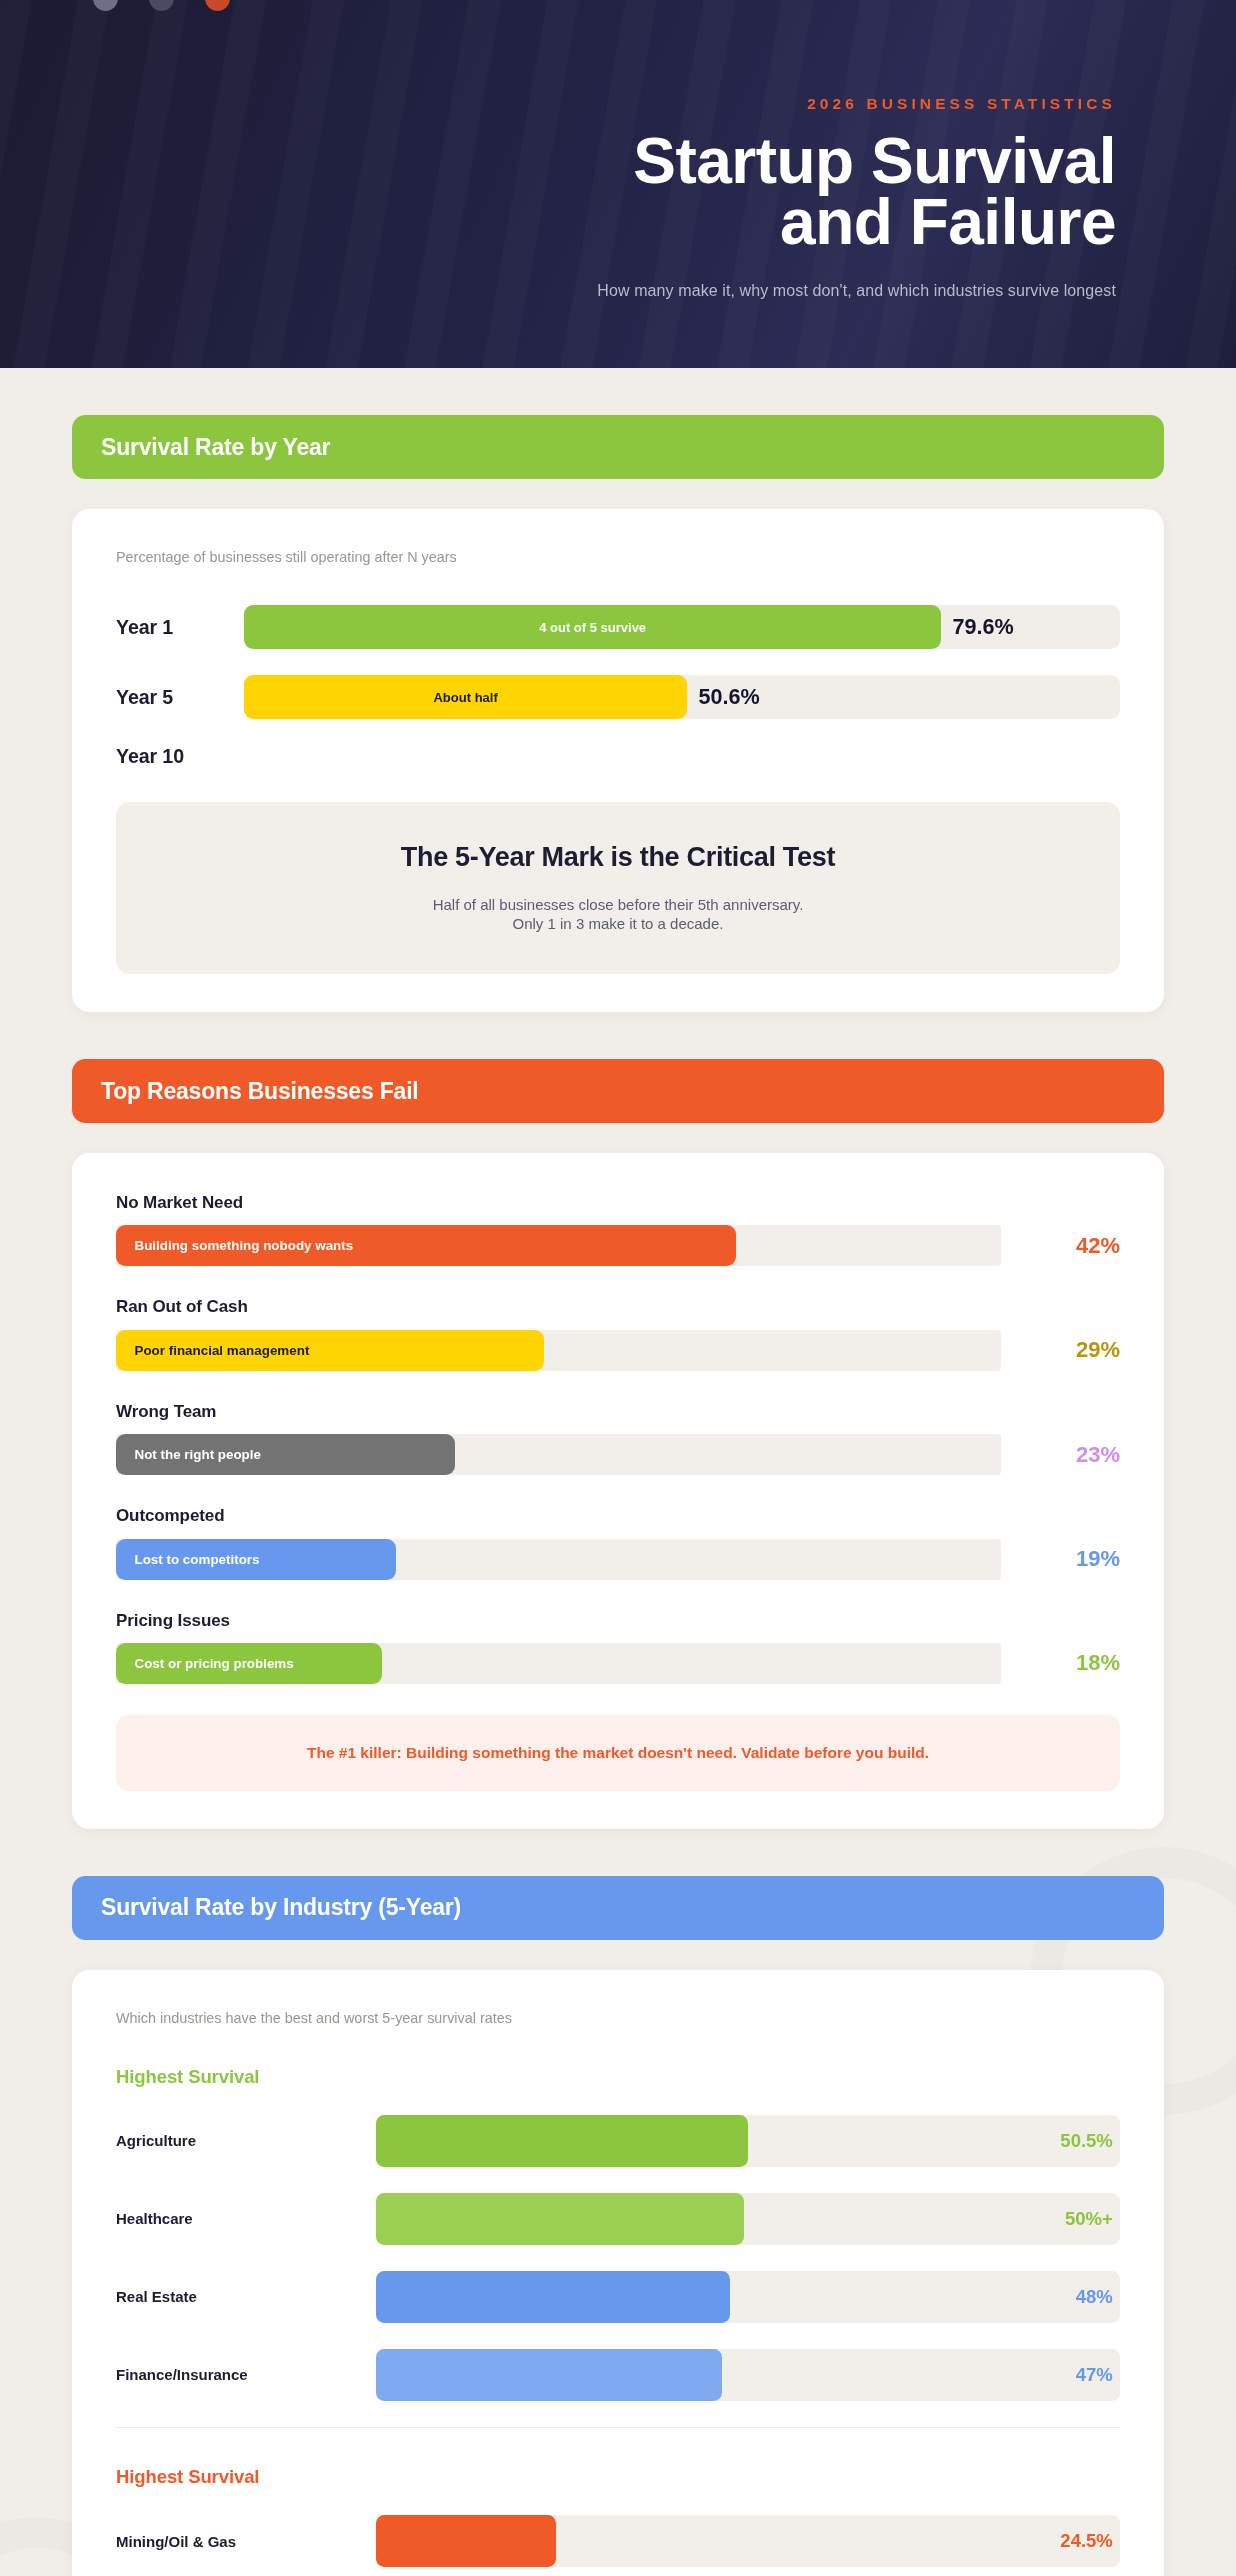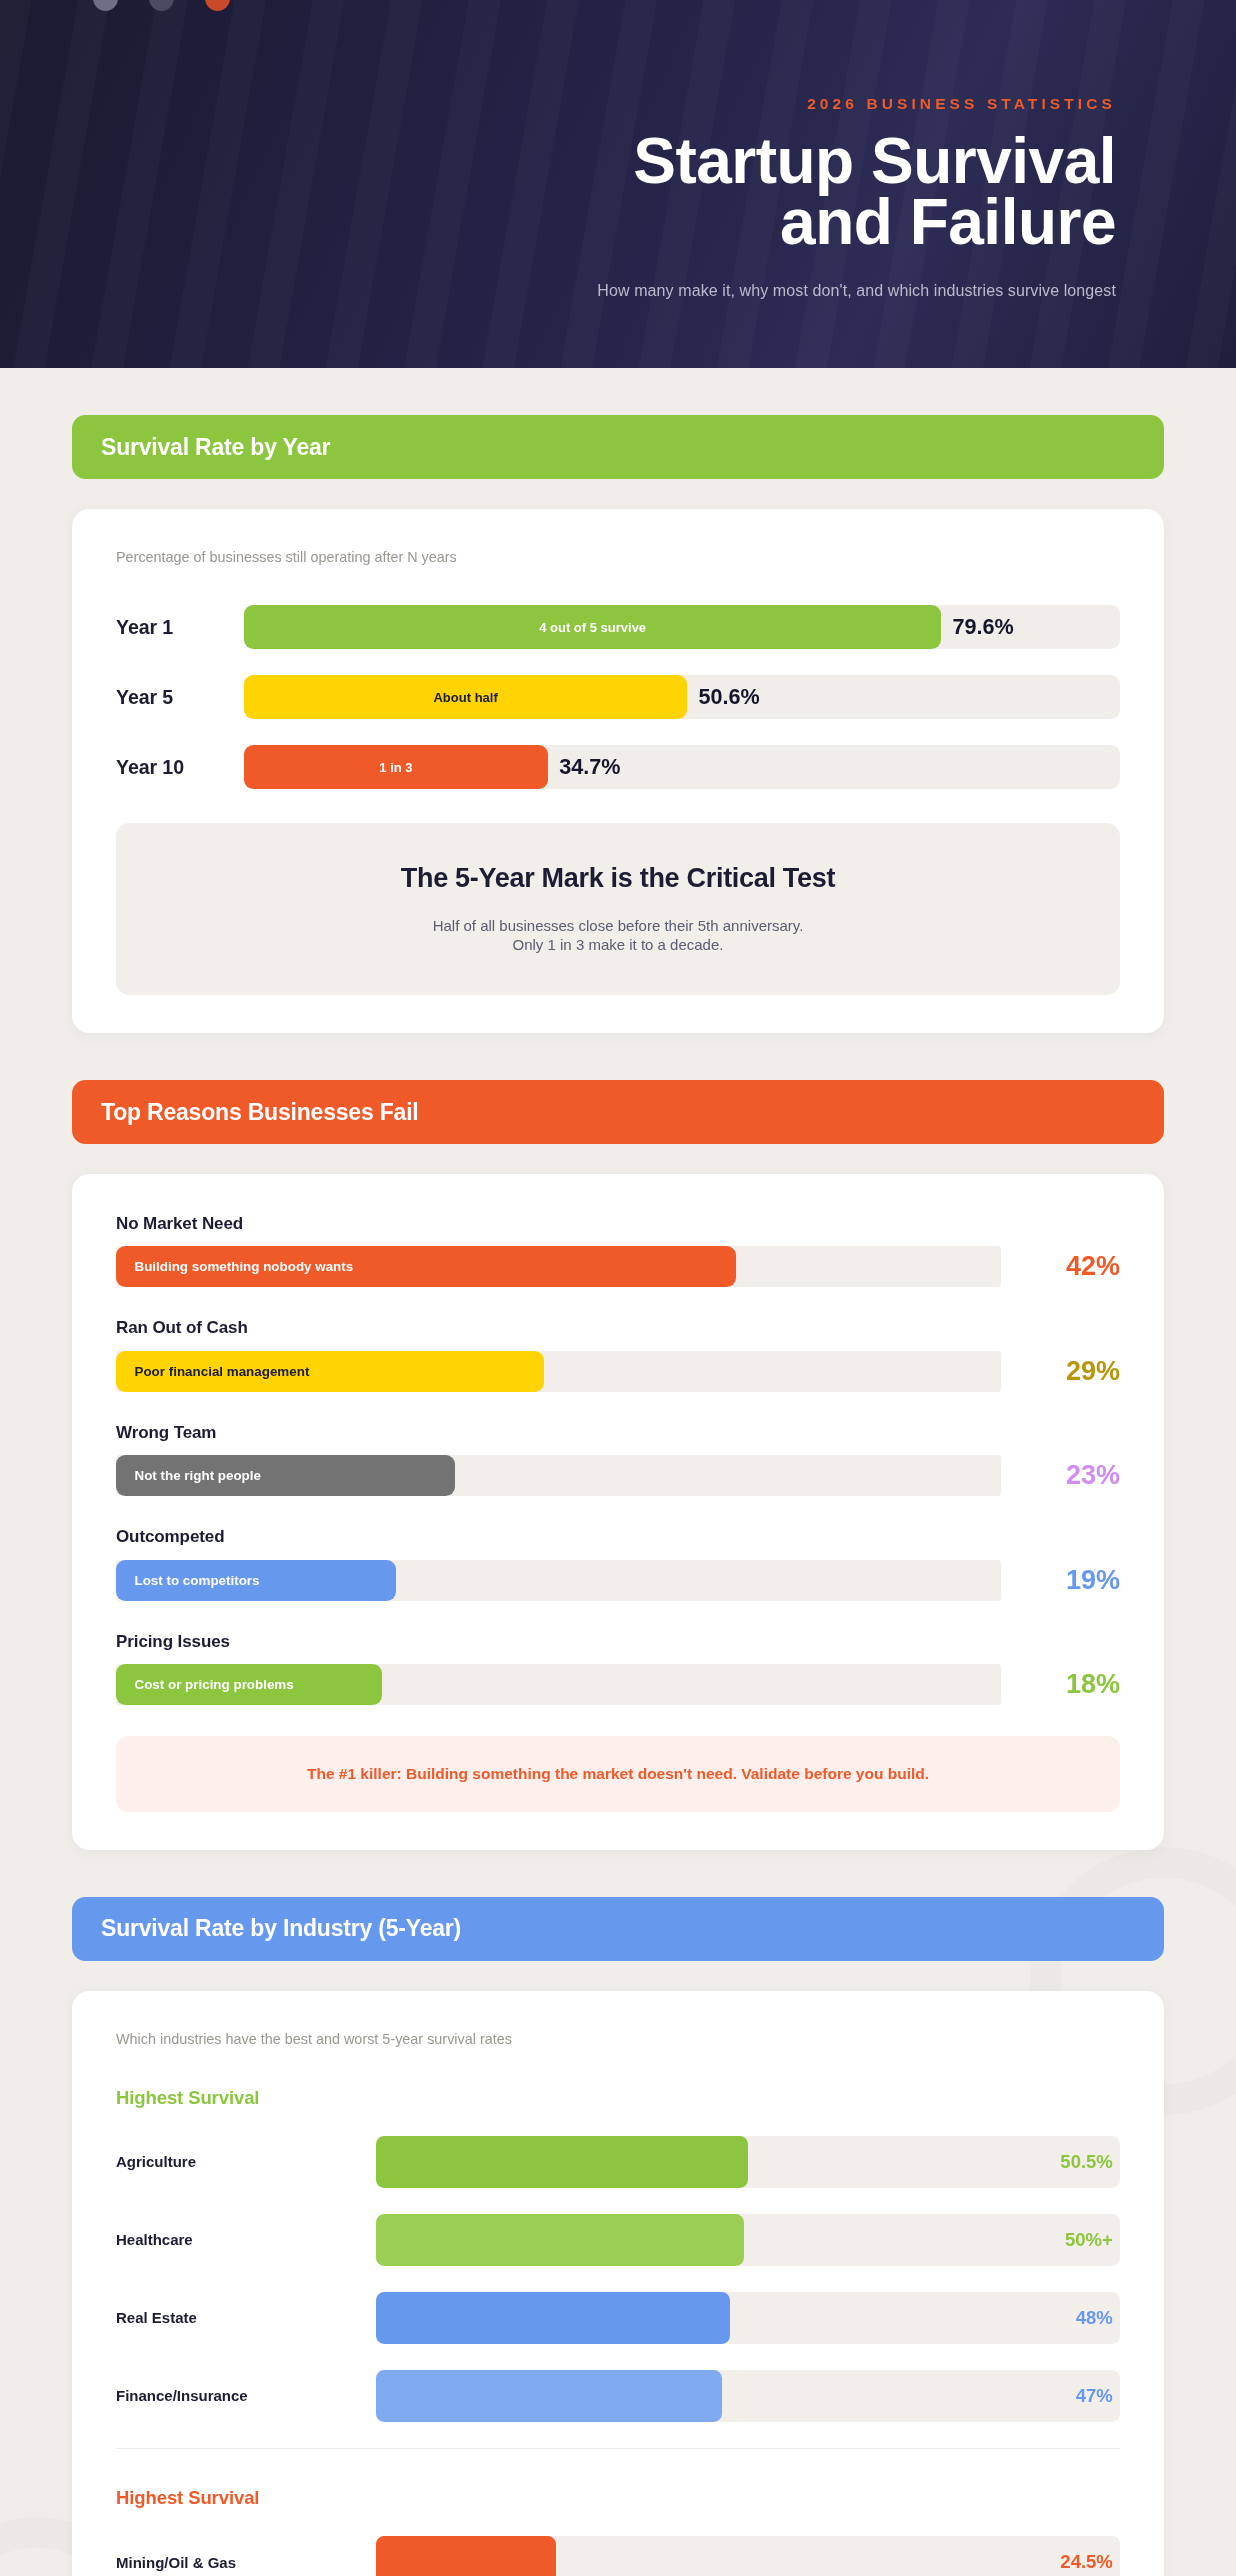--- a/index.html
+++ b/index.html
@@ -162,21 +162,21 @@
   .fail-fill {
     position: absolute; left: 0; top: 0; bottom: 0;
     border-radius: 9.3px;
     display: flex; align-items: center;
     padding-left: 18.5px;
     font-size: 13.4px; font-weight: 600;
   }
   .fail-pct {
     position: absolute;
     right: 0;
-    font-size: 27px; font-weight: 800;
+    font-size: 22px; font-weight: 800;
     white-space: nowrap;
   }
 
   .warnbox {
     background: #FDF0EC;
     border-radius: 12.4px;
     margin-top: 27px;
     padding: 29px 20.6px;
     text-align: center;
   }
@@ -257,26 +257,20 @@
               <div class="yr-label">Year 5</div>
               <div class="yr-track">
                 <div class="yr-fill" style="width: 50.6%; background: rgb(255, 212, 0);">
                   <span class="yr-fill-text" style="color: rgb(28, 28, 51);">About half</span>
                 </div>
                 <div class="yr-pct" style="left: calc(50.6% + 11.3px);">50.6%</div>
               </div>
             </div>
             <div class="yr-row">
               <div class="yr-label">Year 10</div>
-              <div class="yr-track">
-                <div class="yr-fill" style="width: 34.7%; background: rgb(240, 90, 40);">
-                  <span class="yr-fill-text" style="color: rgb(255, 255, 255);">1 in 3</span>
-                </div>
-                <div class="yr-pct" style="left: calc(34.7% + 11.3px);">34.7%</div>
-              </div>
             </div>
           </div>
 
         <div class="callout">
           <div class="callout-title">The 5-Year Mark is the Critical Test</div>
           <div class="callout-line">Half of all businesses close before their 5th anniversary.</div>
           <div class="callout-line second">Only 1 in 3 make it to a decade.</div>
         </div>
       </div>
     </div>

